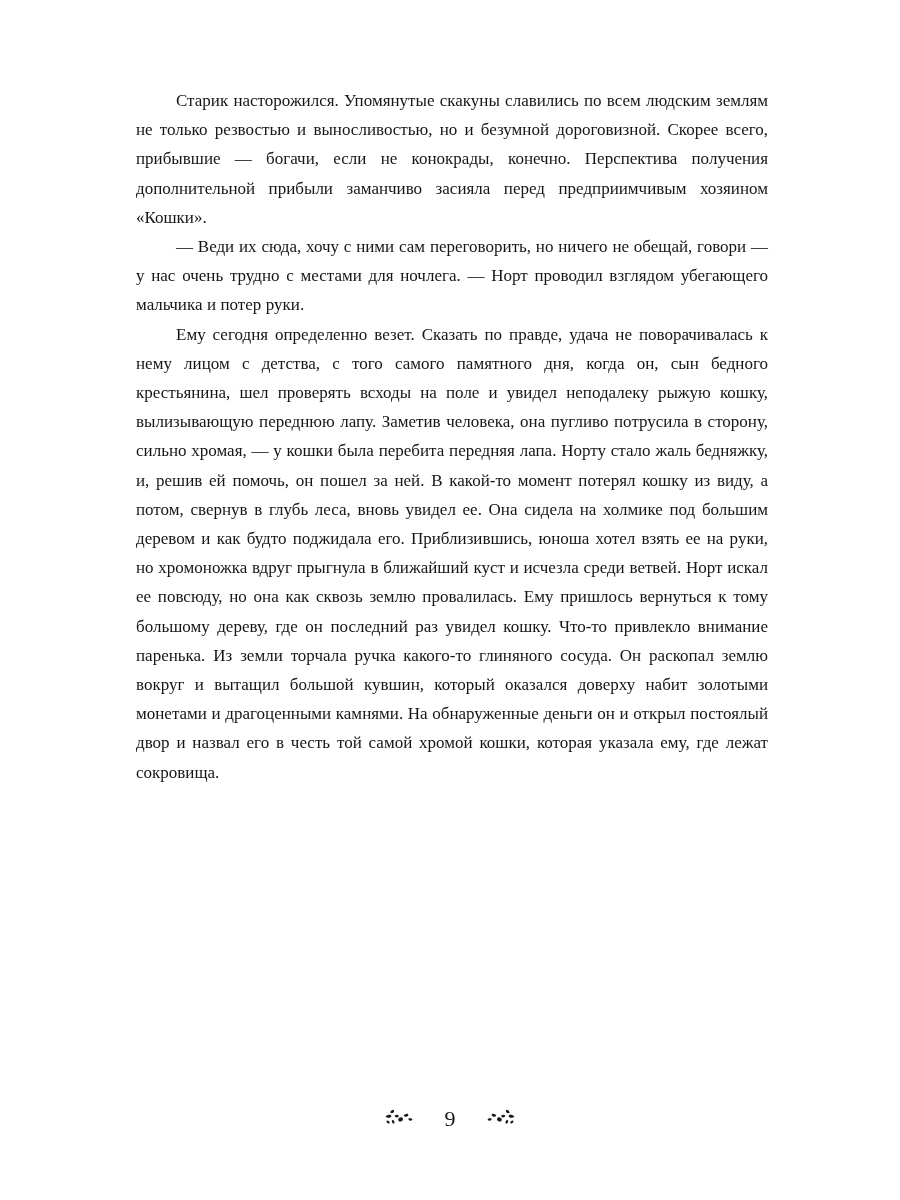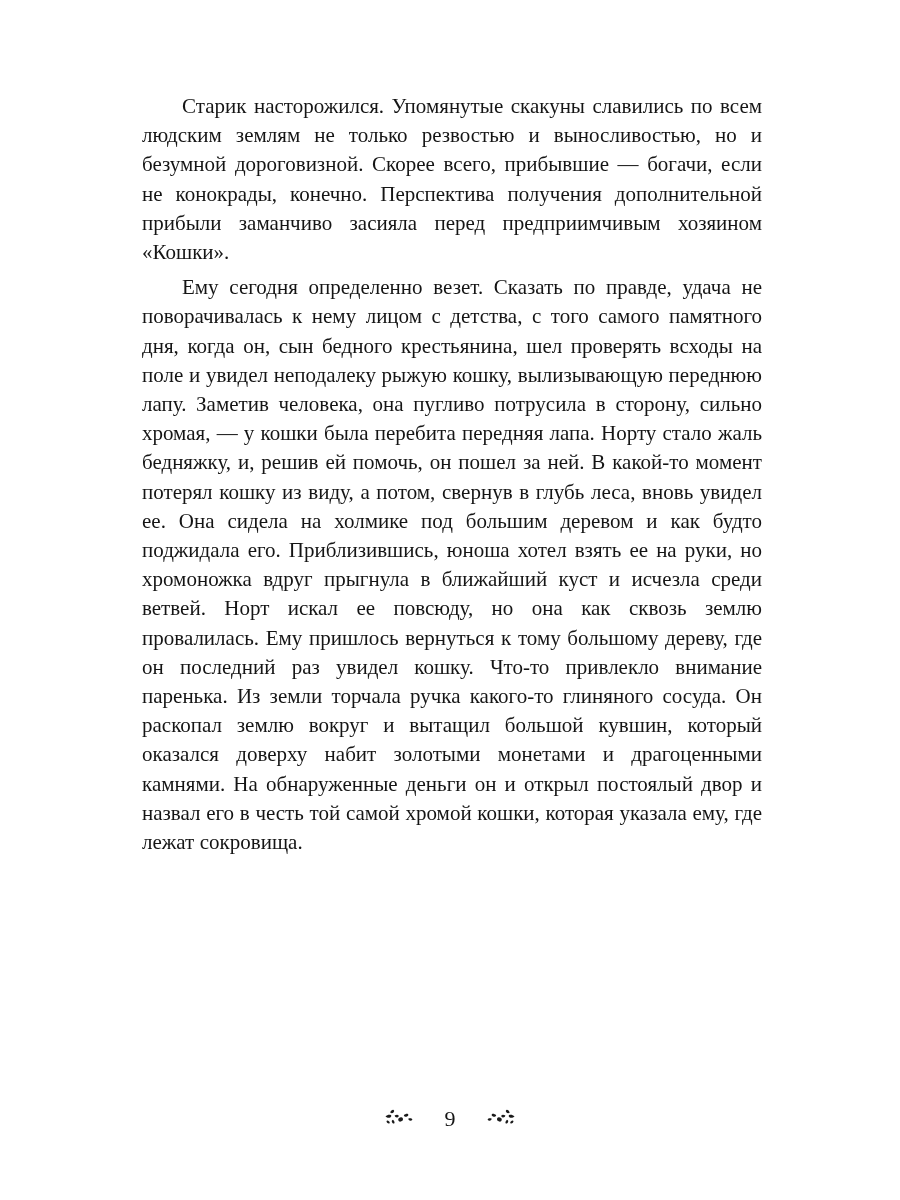--- a/index.html
+++ b/index.html
@@ -15,23 +15,23 @@
     overflow: hidden;
     box-sizing: border-box;
   }
   .text-block {
     position: absolute;
     left: 136px;
     top: 86px;
     width: 632px;
   }
   .para {
-    margin: 6px;
+    margin: 0;
     font-family: "Liberation Serif", "DejaVu Serif", serif;
-    font-size: 21px;
+    font-size: 17px;
     line-height: 29.2px;
     color: #151515;
     text-align: justify;
     text-indent: 40px;
     hyphens: manual;
     -webkit-hyphens: manual;
     word-spacing: 0.2px;
   }
   .para + .para {
     margin-top: 0;
@@ -66,20 +66,21 @@
     display: block;
   }
 </style>
 </head>
 <body>
 
 <div class="page">
 
   <div class="text-block">
     <p class="para">Старик насторожился. Упомянутые скакуны славились по всем людским землям не только резвостью и выносливостью, но и безумной дороговизной. Скорее всего, прибывшие — богачи, если не конокрады, конечно. Перспектива получения дополнительной прибыли заманчиво засияла перед предприимчивым хозяином «Кошки».</p>
+    <p class="para">— Веди их сюда, хочу с ними сам переговорить, но ничего не обещай, говори — у нас очень трудно с местами для ночлега. — Норт проводил взглядом убегающего мальчика и потер руки.</p>
     <p class="para">Ему сегодня определенно везет. Сказать по правде, удача не поворачивалась к нему лицом с детства, с того самого памятного дня, когда он, сын бедного крестьянина, шел проверять всходы на поле и увидел неподалеку рыжую кошку, вылизывающую переднюю лапу. Заметив человека, она пугливо потрусила в сторону, сильно хромая, — у кошки была перебита передняя лапа. Норту стало жаль бедняжку, и, решив ей помочь, он пошел за ней. В какой-то момент потерял кошку из виду, а потом, свернув в глубь леса, вновь увидел ее. Она сидела на холмике под большим деревом и как будто поджидала его. Приблизившись, юноша хотел взять ее на руки, но хромоножка вдруг прыгнула в ближайший куст и исчезла среди ветвей. Норт искал ее повсюду, но она как сквозь землю провалилась. Ему пришлось вернуться к тому большому дереву, где он последний раз увидел кошку. Что-то привлекло внимание паренька. Из земли торчала ручка какого-то глиняного сосуда. Он раскопал землю вокруг и вытащил большой кувшин, который оказался доверху набит золотыми монетами и драгоценными камнями. На обнаруженные деньги он и открыл постоялый двор и назвал его в честь той самой хромой кошки, которая указала ему, где лежат сокровища.</p>
   </div>
 
   <div class="footer">
     <span class="ornament">
       <svg viewBox="0 0 36 22" width="36" height="22" aria-hidden="true">
         <g fill="#1a1a1a">
           <path d="M4.5 8.2c1.8-1.5 4.0-2.0 5.3-1.1 0.9 0.6 0.6 1.7-0.5 2.3-1.4 0.8-3.3 0.6-4.8-1.2z"></path>
           <path d="M9.2 4.4c0.7-1.7 2.2-2.9 3.3-2.5 0.8 0.3 0.9 1.4 0.2 2.3-0.8 1.1-2.3 1.5-3.5 0.2z"></path>
           <path d="M13.6 7.6c1.6-1.0 3.4-1.0 4.0-0.1 0.5 0.7-0.1 1.6-1.2 1.9-1.2 0.3-2.5-0.3-2.8-1.8z"></path>

